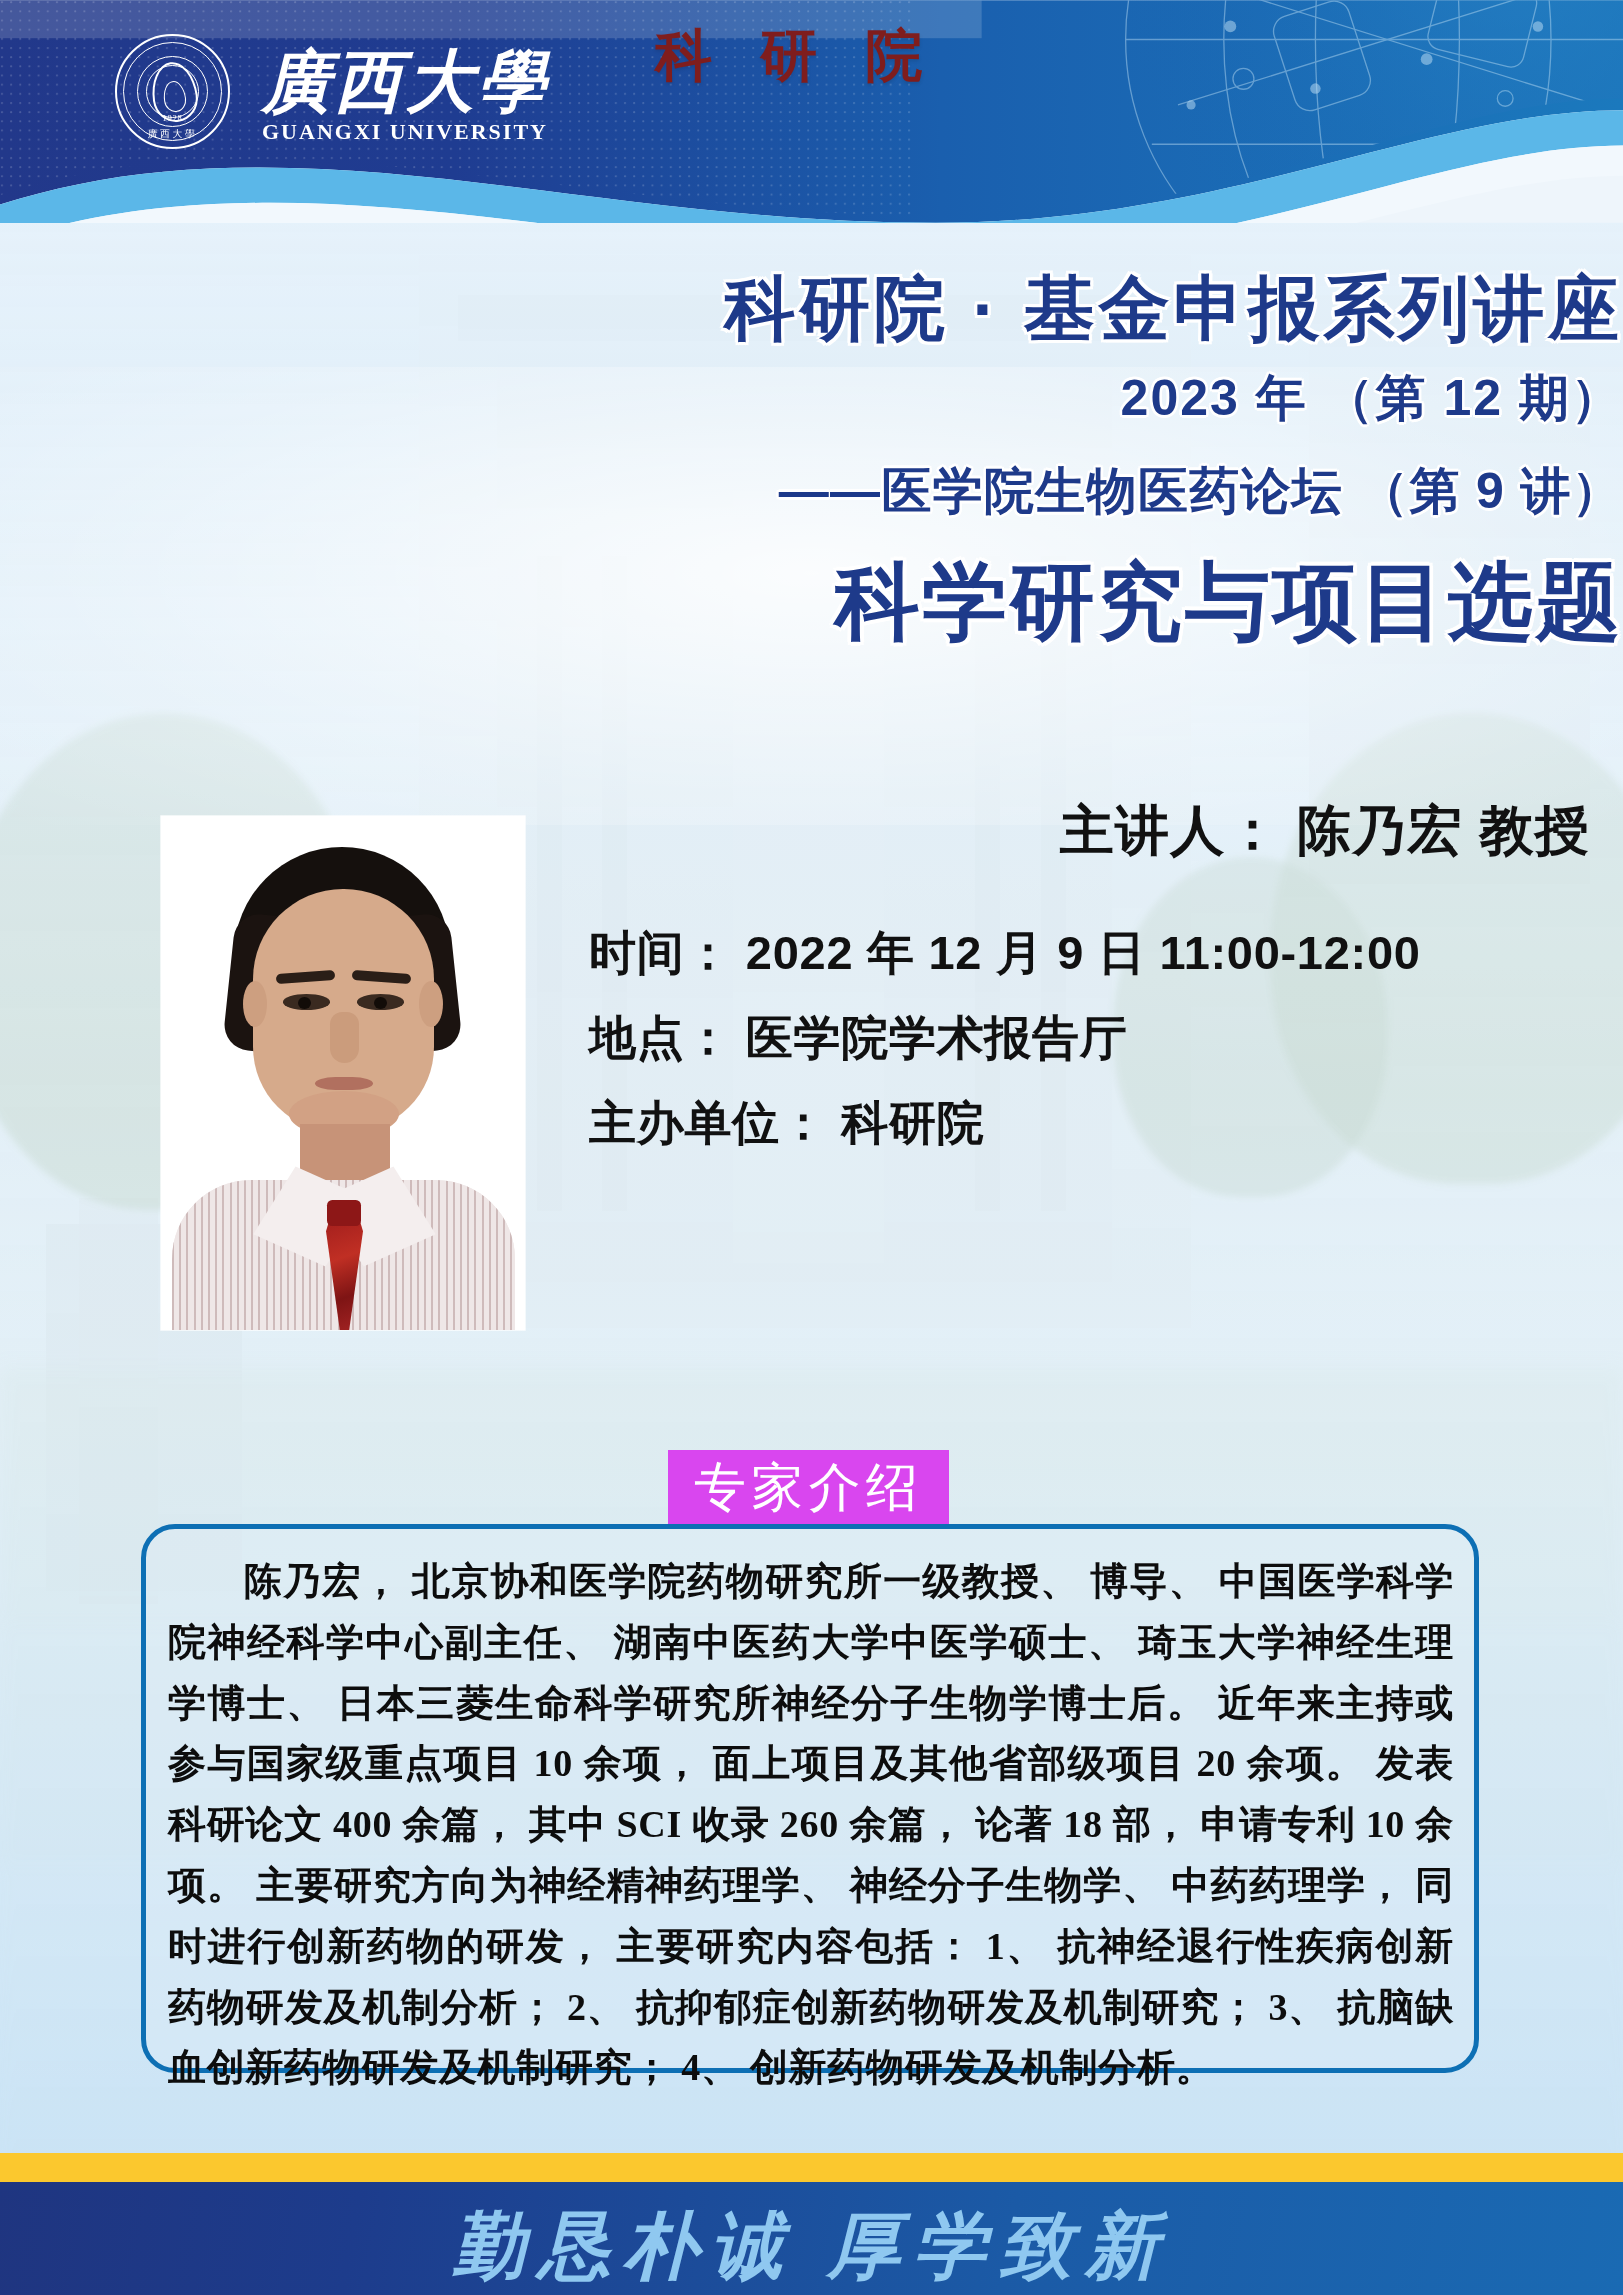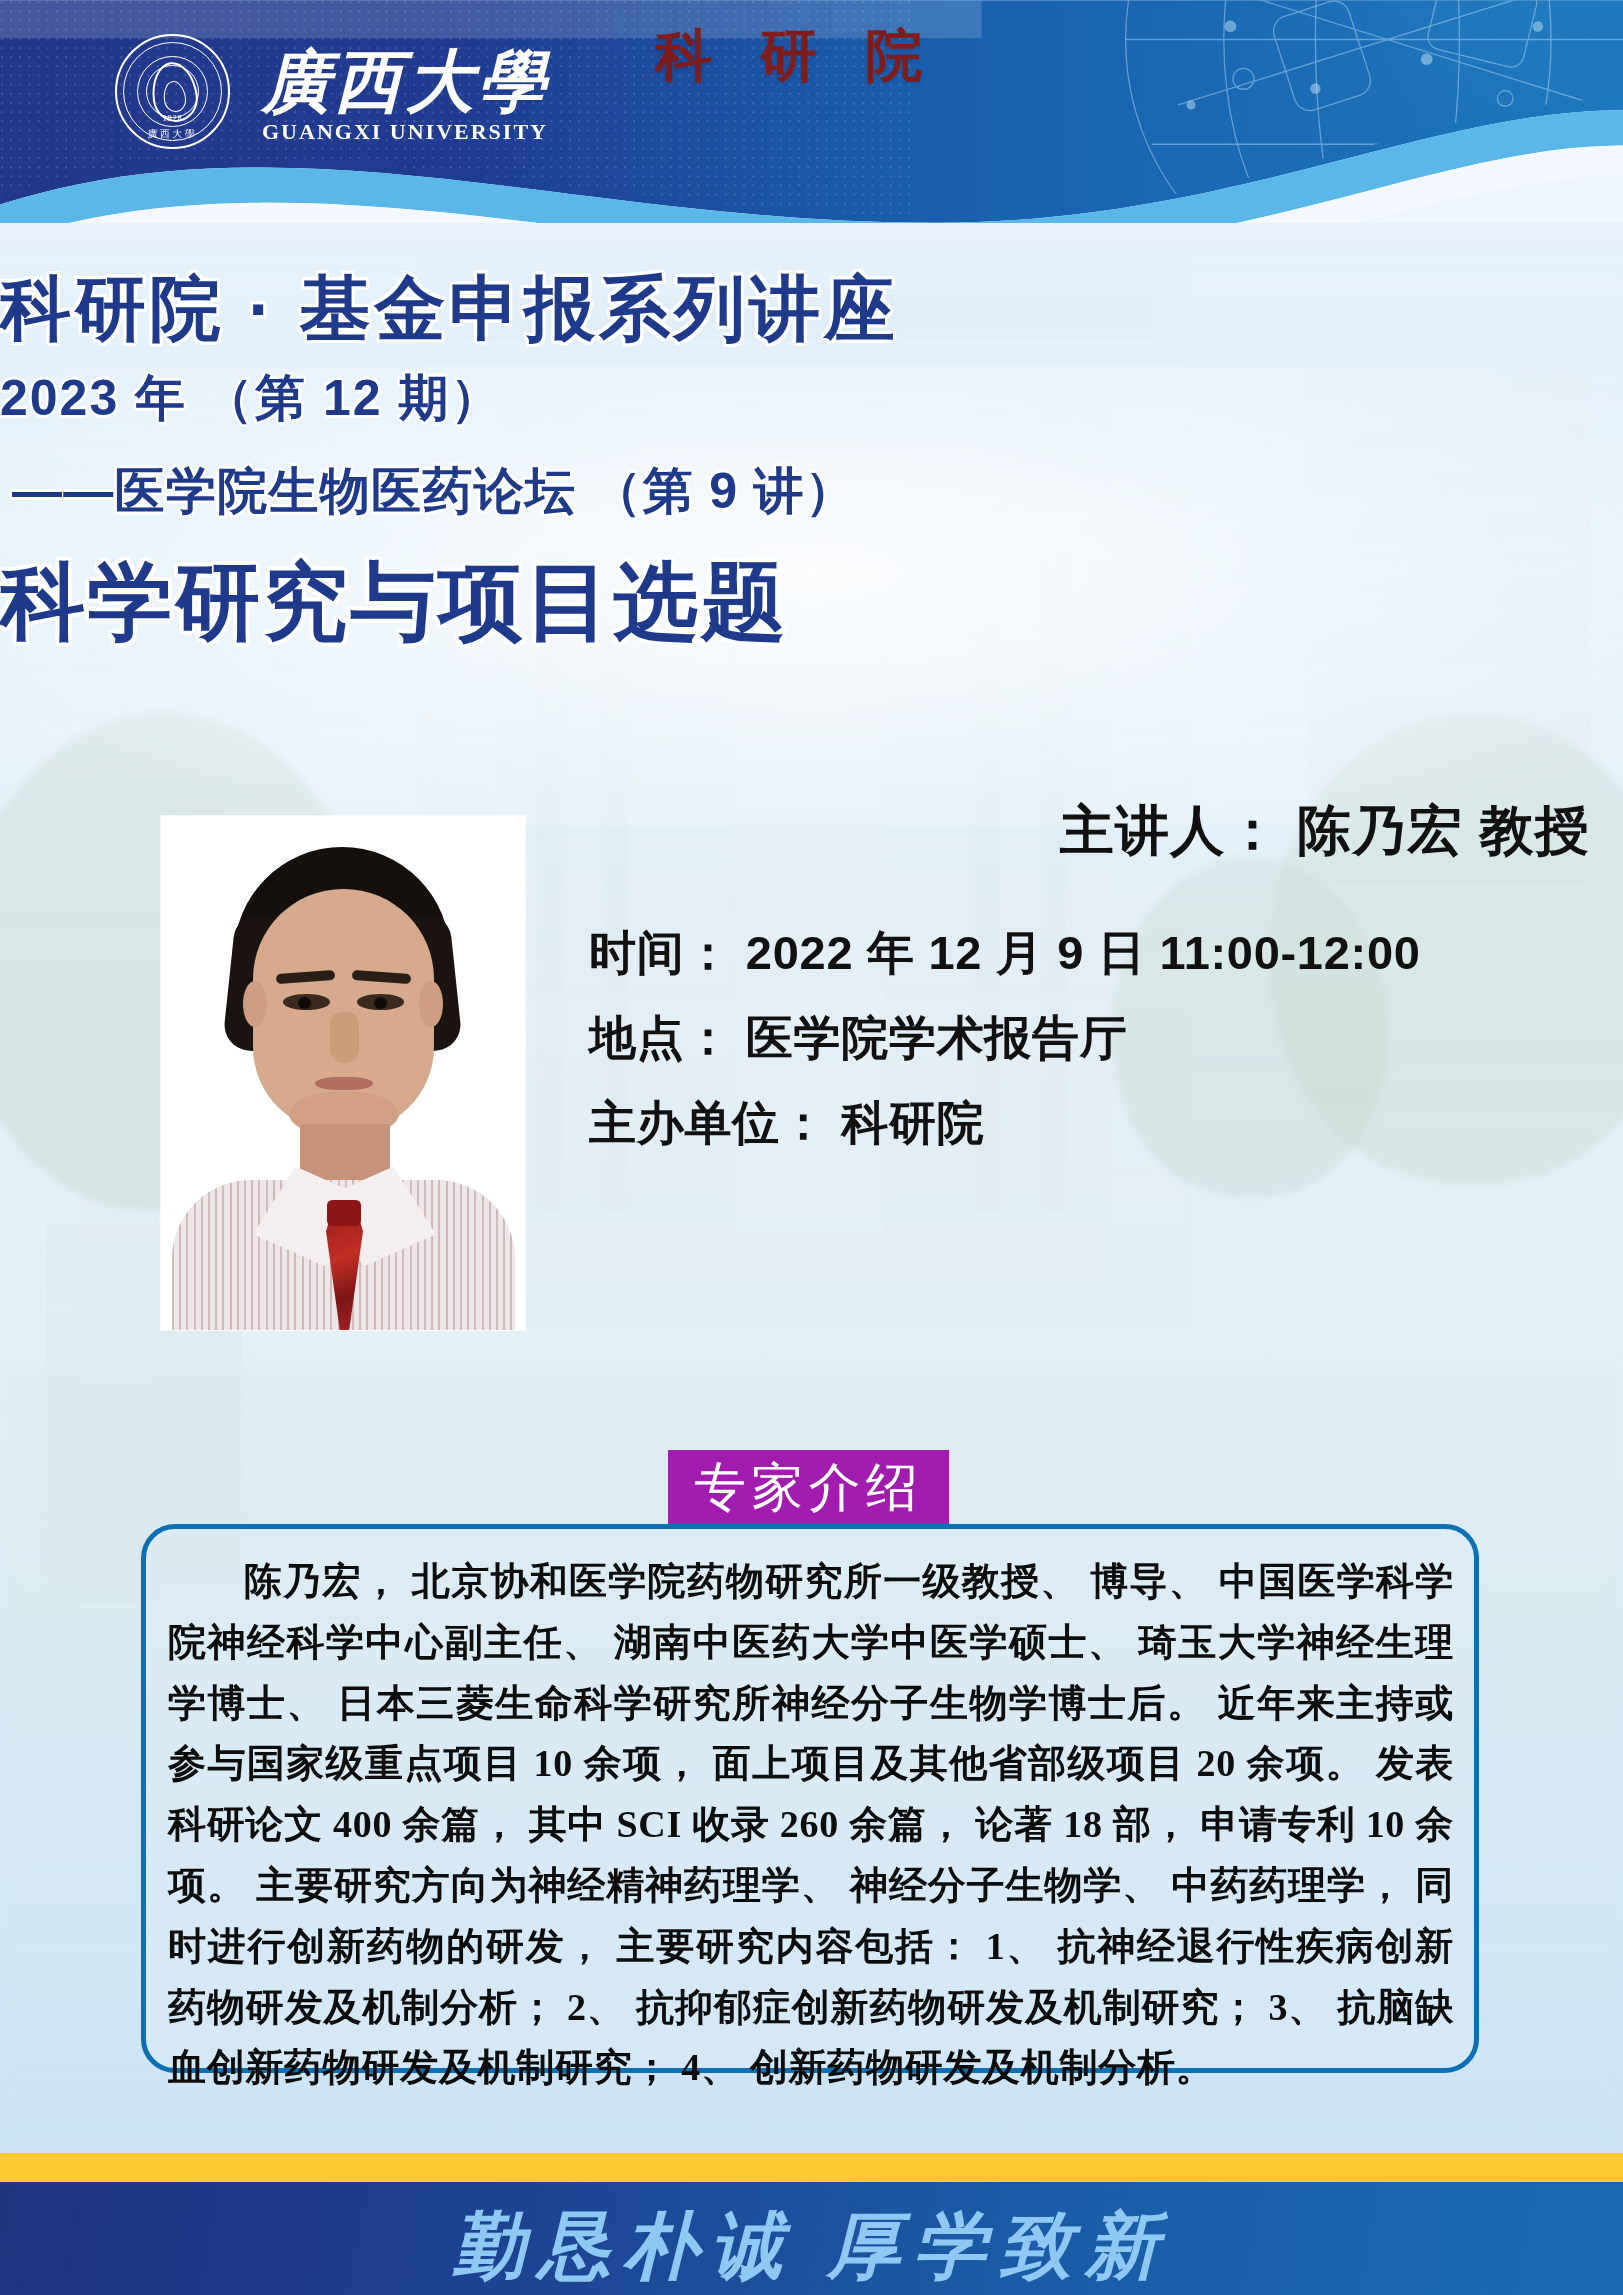--- a/index.html
+++ b/index.html
@@ -62,21 +62,21 @@
     color:#ffffff;font-size:22px;letter-spacing:2px;margin-top:1.3px;
     font-family:"Liberation Serif","DejaVu Serif",serif;font-weight:700;
   }
   .wm-unit{
     position:absolute;left:655px;top:18.3px;color:#7f1d1d;font-size:57px;letter-spacing:17px;
     font-family:Liberation Serif, serif;font-weight:700;
     text-shadow:0 2px 3.9px rgba(0,0,0,.12);
   }
 
   
-  .titles{position:absolute;left:0;top:267px;width:1623px;text-align:left;}
+  .titles{position:absolute;left:0;top:267px;width:1623px;text-align:right;}
   .t-main{
     font-size:71px;font-weight:700;color:#1e3a8a;letter-spacing:3.9px;line-height:1.18;
     font-family:"Liberation Sans","DejaVu Sans",sans-serif;
     text-shadow:
       -3.3px 0 0 #fff,3.3px 0 0 #fff,0 -3.3px 0 #fff,0 3.3px 0 #fff,
       -2.6px -2.6px 0 #fff,2.6px -2.6px 0 #fff,-2.6px 2.6px 0 #fff,2.6px 2.6px 0 #fff;
   }
   .t-sub1{
     margin-top:14.4px;font-size:50px;font-weight:700;color:#1e3a8a;letter-spacing:2px;
     text-shadow:-2.6px 0 0 #fff,2.6px 0 0 #fff,0 -2.6px 0 #fff,0 2.6px 0 #fff,-2px -2px 0 #fff,2px -2px 0 #fff,-2px 2px 0 #fff,2px 2px 0 #fff;
@@ -125,21 +125,21 @@
   .p-collar-r{left:178px;top:361px;width:79px;height:79px;background:#f4eeee;transform:rotate(-24deg) skewX(8deg);}
   .p-tie{left:165px;top:393px;width:37px;height:123px;background:linear-gradient(160deg,#9d1b1b,#c02f24 40%,#7e1414 70%,#a52424);clip-path:polygon(18% 0,82% 0,100% 18%,62% 100%,38% 100%,0 18%);}
   .p-tie-knot{left:166px;top:384px;width:34px;height:26px;background:#8d1717;border-radius:5.2px;}
 
   .details{position:absolute;left:589px;top:795px;width:1001px;color:#111;}
   .d-speaker{font-size:54px;font-weight:700;letter-spacing:1.3px;margin-bottom:54px;text-align:right;}
   .d-line{font-size:47px;font-weight:700;letter-spacing:0.7px;margin-bottom:22px;white-space:nowrap;}
 
   
   .badge{
-    position:absolute;left:668px;top:1450px;width:281px;height:76px;background:#a21caf;
+    position:absolute;left:668px;top:1450px;width:281px;height:76px;background:#d946ef;
     display:flex;align-items:center;justify-content:center;
   }
   .badge span{
     color:#fff;font-size:52px;letter-spacing:5.2px;font-weight:400;
     font-family:"Liberation Serif","DejaVu Serif",serif;
   }
   .infobox{
     position:absolute;left:141px;top:1524px;width:1338px;height:549px;
     border:5.2px solid #0d6fb4;border-radius:34px;box-sizing:border-box;
     background:rgba(225,239,248,.30);

